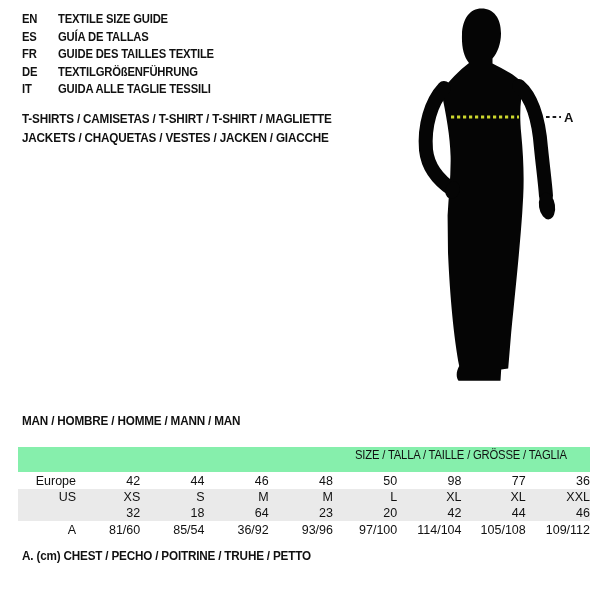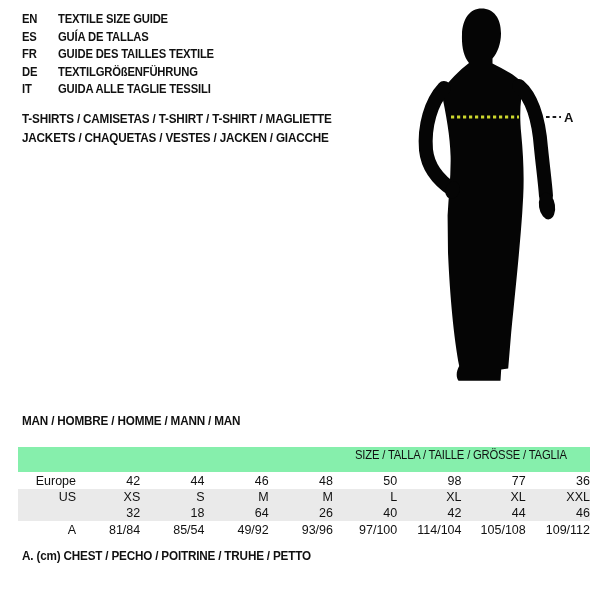--- a/index.html
+++ b/index.html
@@ -151,32 +151,32 @@
       <span class="cell">XL</span>
       <span class="cell">XL</span>
       <span class="cell">XXL</span>
     </div>
 
     <div class="trow row-num shaded">
       <span class="cell label"></span>
       <span class="cell">32</span>
       <span class="cell">18</span>
       <span class="cell">64</span>
-      <span class="cell">26</span>
-      <span class="cell">40</span>
+      <span class="cell">23</span>
+      <span class="cell">20</span>
       <span class="cell">42</span>
       <span class="cell">44</span>
       <span class="cell">46</span>
     </div>
 
     <div class="trow row-a">
       <span class="cell label">A</span>
-      <span class="cell">81/84</span>
+      <span class="cell">81/60</span>
       <span class="cell">85/54</span>
-      <span class="cell">49/92</span>
+      <span class="cell">36/92</span>
       <span class="cell">93/96</span>
       <span class="cell">97/100</span>
       <span class="cell">114/104</span>
       <span class="cell">105/108</span>
       <span class="cell">109/112</span>
     </div>
   </div>
 
   <div id="footnote" class="condensed">A. (cm) CHEST / PECHO / POITRINE / TRUHE / PETTO</div>
 

